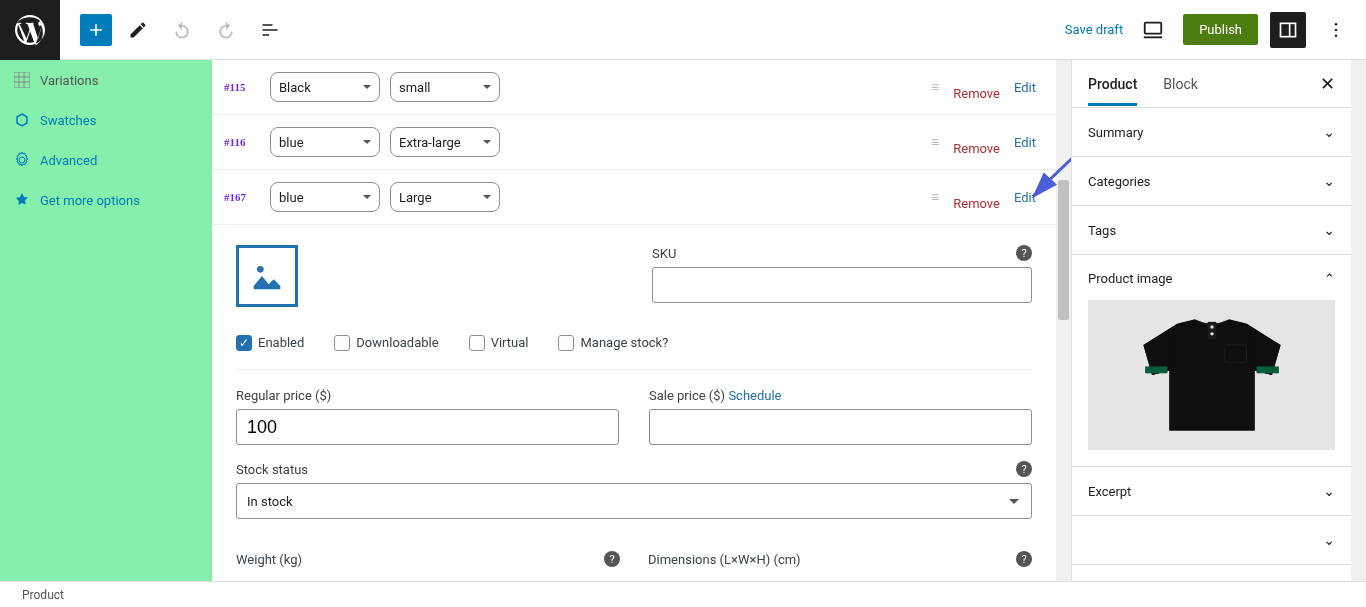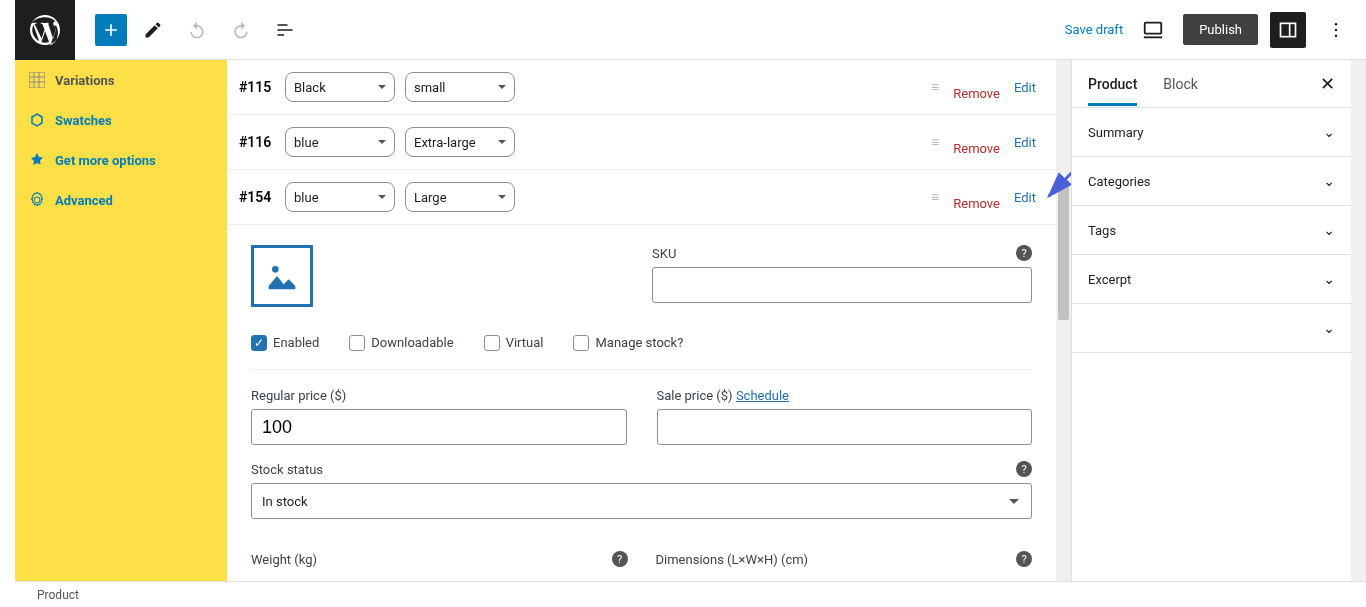--- a/index.html
+++ b/index.html
@@ -1,51 +1,51 @@
 <!DOCTYPE html>
 <html><head>
 <meta charset="utf-8">
 <style>
 * { box-sizing: border-box; margin: 0; padding: 0; }
 body { font-family: -apple-system, BlinkMacSystemFont, "Segoe UI", Roboto, sans-serif; font-size: 13px; color: #1e1e1e; background: #fff; overflow: hidden; }
-.app { display: flex; flex-direction: column; height: 607px; width: 1366px; padding-left: 15px; }
+.app { display: flex; flex-direction: column; height: 607px; width: 1366px; }
 
 
 .topbar { display: flex; align-items: center; height: 60px; border-bottom: 1px solid #e0e0e0; background: #fff; }
 .wp-logo { width: 60px; height: 60px; background: #1e1e1e; display: flex; align-items: center; justify-content: center; color: #fff; }
 .wp-logo svg { width: 36px; height: 36px; fill: #fff; }
 .toolbar-left { display: flex; align-items: center; gap: 8px; padding-left: 20px; }
 .add-btn { width: 32px; height: 32px; background: #007cba; display: flex; align-items: center; justify-content: center; color: #fff; border-radius: 2px; cursor: pointer; }
 .tool-btn { width: 36px; height: 36px; display: flex; align-items: center; justify-content: center; cursor: pointer; color: #1e1e1e; }
 .tool-btn.disabled { color: #bbb; }
 .toolbar-right { margin-left: auto; display: flex; align-items: center; gap: 12px; padding-right: 12px; }
 .save-draft { color: #007cba; cursor: pointer; font-size: 13px; }
 .preview-btn { width: 36px; height: 36px; display: flex; align-items: center; justify-content: center; cursor: pointer; }
-.publish-btn { background: #404040; color: #fff; padding: 8px 16px; border-radius: 2px; cursor: pointer; font-size: 13px; }
+.publish-btn { background: #4d7c0f; color: #fff; padding: 8px 16px; border-radius: 2px; cursor: pointer; font-size: 13px; }
 .sidebar-toggle { width: 36px; height: 36px; background: #1e1e1e; display: flex; align-items: center; justify-content: center; cursor: pointer; border-radius: 2px;}
 .more-btn { width: 36px; height: 36px; display: flex; align-items: center; justify-content: center; cursor: pointer; }
 
 
 .main { display: flex; flex: 1; overflow: hidden; }
 
 
-.left-sidebar { width: 212px; background: #fde047; display: flex; flex-direction: column; font-weight: bold; }
+.left-sidebar { width: 212px; background: #86efac; display: flex; flex-direction: column; }
 .left-item { display: flex; align-items: center; gap: 10px; padding: 12px 14px; font-size: 13px; color: #555; cursor: pointer; }
 .left-item.blue { color: #007cba; }
 .left-item svg { width: 16px; height: 16px; }
 .left-item .ticon { width: 16px; display: flex; justify-content: center; }
 
 
 .center { flex: 1; position: relative; overflow: hidden; display: flex; }
 .center-scroll { flex: 1; overflow-y: auto; background: #fff; padding: 0; }
 .scrollbar-track { width: 15px; background: #f0f0f0; position: relative; }
 .scrollbar-thumb { position: absolute; top: 120px; left: 2px; right: 2px; height: 140px; background: #c1c1c1; border-radius: 2px; }
 
 .variation-row { display: flex; align-items: center; padding: 12px 20px 12px 12px; border-bottom: 1px solid #eee; gap: 10px; background: #fff; }
-.variation-id { font-weight: 600; color: #000000; min-width: 36px; font-size: 14px; }
+.variation-id { font-weight: 600; color: #6d28d9; min-width: 36px; font-size: 11px; font-family: Liberation Serif, serif; }
 .sel { height: 30px; border: 1px solid #8c8f94; border-radius: 8px; padding: 0 24px 0 8px; font-size: 13px; background: #fff; position: relative; min-width: 110px; display: flex; align-items: center; cursor: pointer; }
 .sel::after { content: ""; position: absolute; right: 8px; top: 12px; border: 4px solid transparent; border-top-color: #555; }
 .row-actions { margin-left: auto; display: flex; align-items: center; gap: 14px; }
 .drag-icon { color: #bbb; cursor: grab; font-size: 14px; }
 .remove-link { color: #b32d2e; cursor: pointer; font-size: 13px; margin-top: 12px; }
 .edit-link { color: #2271b1; cursor: pointer; font-size: 13px; }
 
 
 .variation-panel { background: #fff; padding: 20px 24px 0 24px; }
 .panel-top { display: flex; gap: 20px; margin-bottom: 16px; }
@@ -57,21 +57,21 @@
 .checkbox-row { display: flex; align-items: center; gap: 30px; padding: 12px 0 18px 0; border-bottom: 1px solid #eee; margin-bottom: 18px; }
 .check-item { display: flex; gap: 6px; font-size: 13px; color: #3c434a; }
 .checkbox { width: 16px; height: 16px; border: 1px solid #8c8f94; border-radius: 3px; display: inline-flex; align-items: center; justify-content: center; cursor: pointer; }
 .checkbox.checked { background: #2271b1; border-color: #2271b1; }
 .checkbox.checked::after { content: "✓"; color: #fff; font-size: 12px; }
 
 .two-col { display: flex; gap: 30px; margin-bottom: 16px; }
 .col { flex: 1; }
 .label-row { display: flex; align-items: center; font-size: 13px; color: #3c434a; margin-bottom: 6px; }
 .label-row .help-icon { margin-left: auto; }
-.schedule-link { color: #2271b1; text-decoration: underline; cursor: pointer; }
+.schedule-link { color: #2271b1; cursor: pointer; }
 .select-full { width: 100%; height: 36px; border: 1px solid #8c8f94; border-radius: 3px; padding: 0 10px; font-size: 13px; background: #fff; position: relative; display: flex; align-items: center; cursor: pointer; }
 .select-full::after { content: ""; position: absolute; right: 12px; top: 15px; border: 5px solid transparent; border-top-color: #555; }
 
 
 .right-sidebar { width: 280px; border-left: 1px solid #e0e0e0; background: #fff; display: flex; flex-direction: column; overflow-y: auto; position: relative; }
 .right-tabs { display: flex; align-items: center; border-bottom: 1px solid #e0e0e0; height: 48px; padding: 0 16px; }
 .right-tab { padding: 14px 0; font-size: 14px; cursor: pointer; color: #555; margin-right: 26px; }
 .right-tab.active { color: #1e1e1e; border-bottom: 3px solid #007cba; font-weight: 500; padding-bottom: 11px; }
 .close-sidebar { margin-left: auto; cursor: pointer; font-size: 18px; }
 .panel-row { display: flex; align-items: center; justify-content: space-between; padding: 16px; border-bottom: 1px solid #e0e0e0; font-size: 13px; color: #1e1e1e; cursor: pointer; }
@@ -171,33 +171,33 @@
         <span class="ticon">
           <svg viewBox="0 0 16 16" fill="#007cba">
               <path d="M8 2l5 3v6l-5 3-5-3V5z" fill="none" stroke="#007cba" stroke-width="1.5"></path>
             </svg>
         </span>
         <span>Swatches</span>
       </div>
       <div class="left-item blue">
         <span class="ticon">
           <svg viewBox="0 0 16 16" fill="#007cba">
+              <path d="M8 5a3 3 0 100 6 3 3 0 000-6zM8 0l1 2 2-1 0 2 2 1-1 2 2 1-2 1 1 2-2 1 0 2-2-1-1 2-1-2-2 1 0-2-2-1 1-2-2-1 2-1-1-2 2-1 0-2 2 1z" fill="none" stroke="#007cba"></path>
+            </svg>
+        </span>
+        <span>Advanced</span>
+      </div>
+      <div class="left-item blue">
+        <span class="ticon">
+          <svg viewBox="0 0 16 16" fill="#007cba">
               <path d="M8 1l2 4 4 .5-3 3 .7 4L8 11l-3.7 2 .7-4-3-3L6 5z"></path>
             </svg>
         </span>
         <span>Get more options</span>
       </div>
-      <div class="left-item blue">
-        <span class="ticon">
-          <svg viewBox="0 0 16 16" fill="#007cba">
-              <path d="M8 5a3 3 0 100 6 3 3 0 000-6zM8 0l1 2 2-1 0 2 2 1-1 2 2 1-2 1 1 2-2 1 0 2-2-1-1 2-1-2-2 1 0-2-2-1 1-2-2-1 2-1-1-2 2-1 0-2 2 1z" fill="none" stroke="#007cba"></path>
-            </svg>
-        </span>
-        <span>Advanced</span>
-      </div>
     </div>
 
     <div class="center">
       <div class="center-scroll">
 
         <div class="variation-row">
           <span class="variation-id">#115</span>
           <div class="sel">
               <span>Black</span>
             </div>
@@ -220,21 +220,21 @@
               <span>Extra-large</span>
             </div>
           <div class="row-actions">
             <span class="drag-icon">≡</span>
             <span class="remove-link">Remove</span>
             <span class="edit-link">Edit</span>
           </div>
         </div>
 
         <div class="variation-row">
-          <span class="variation-id">#154</span>
+          <span class="variation-id">#167</span>
           <div class="sel">
               <span>blue</span>
             </div>
           <div class="sel">
               <span>Large</span>
             </div>
           <div class="row-actions">
             <span class="drag-icon">≡</span>
             <span class="remove-link">Remove</span>
             <span class="edit-link">Edit</span>
@@ -347,20 +347,39 @@
         <span class="chev">⌄</span>
       </div>
       <div class="panel-row">
         <span>Categories</span>
         <span class="chev">⌄</span>
       </div>
       <div class="panel-row">
         <span>Tags</span>
         <span class="chev">⌄</span>
       </div>
+      <div class="product-image-panel">
+        <div class="product-image-header">
+          <span>Product image</span>
+          <span class="chev">⌃</span>
+        </div>
+        <div class="product-image-box">
+          <svg class="shirt" viewBox="0 0 200 140">
+            <path d="M60 10 L80 5 Q100 15 120 5 L140 10 L180 35 L170 70 L150 65 L150 135 L50 135 L50 65 L30 70 L20 35 Z" fill="#0f0f0f"></path>
+            <path d="M30 70 L20 35 L60 10 L55 25 L50 65 Z" fill="#0f0f0f"></path>
+            <path d="M170 70 L180 35 L140 10 L145 25 L150 65 Z" fill="#0f0f0f"></path>
+            <rect x="22" y="60" width="26" height="8" fill="#0a5d3a"></rect>
+            <rect x="152" y="60" width="26" height="8" fill="#0a5d3a"></rect>
+            <rect x="95" y="8" width="10" height="20" fill="#1a1a1a"></rect>
+            <circle cx="100" cy="14" r="2" fill="#ddd"></circle>
+            <circle cx="100" cy="22" r="2" fill="#ddd"></circle>
+            <rect x="115" y="35" width="25" height="20" fill="none" stroke="#222" stroke-width="1"></rect>
+          </svg>
+        </div>
+      </div>
       <div class="panel-row">
         <span>Excerpt</span>
         <span class="chev">⌄</span>
       </div>
       <div class="panel-row">
         <span></span>
         <span class="chev">⌄</span>
       </div>
     </div>
 

